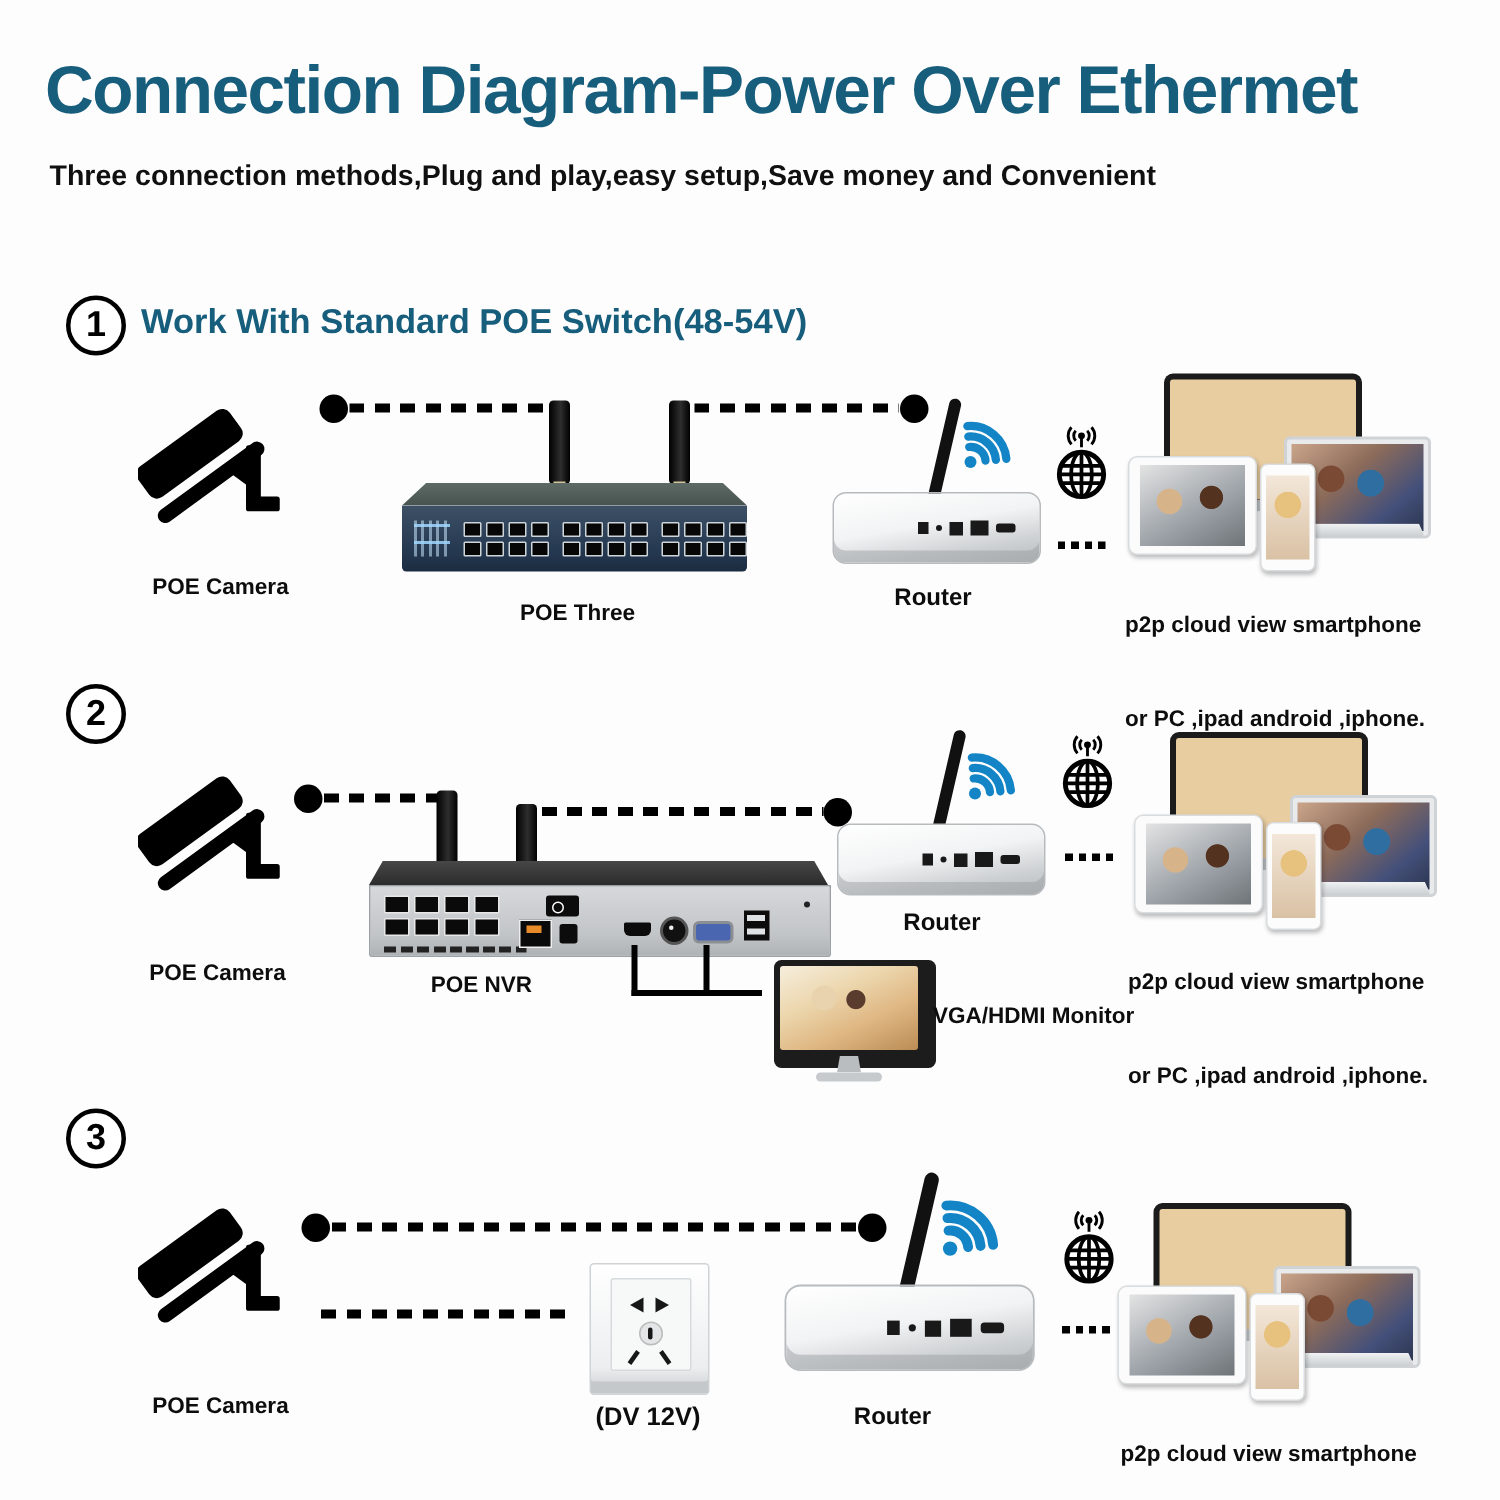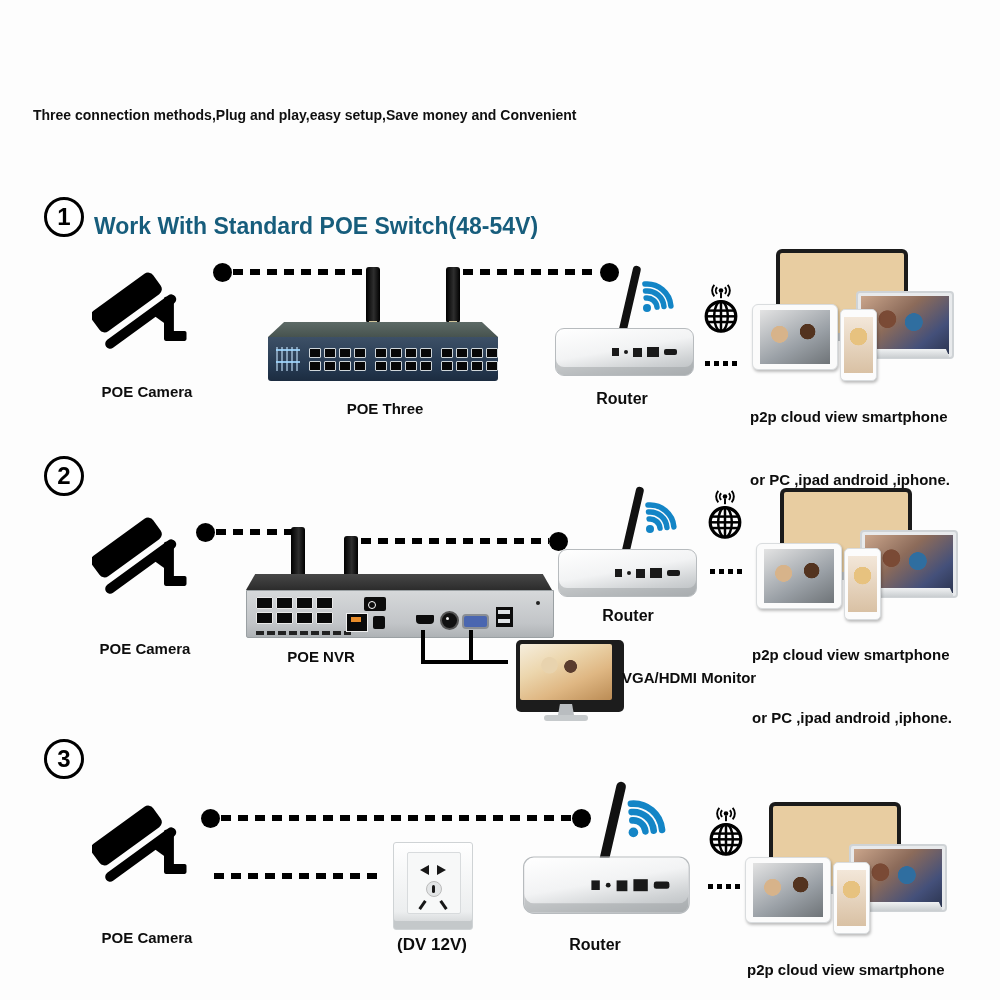--- a/index.html
+++ b/index.html
@@ -2,21 +2,21 @@
 <html><head>
 <meta charset="utf-8">
 <style>
   html,body{margin:0;padding:0;background:#ffffff;}
   .canvas{position:relative;width:1000px;height:1000px;background:#fdfdfd;overflow:hidden;
           font-family:"Liberation Sans", sans-serif;color:#111;}
   .abs{position:absolute;}
 
   
   .page-title{left:30px;top:34px;font-size:45px;font-weight:800;letter-spacing:-1px;color:#175d7c;white-space:pre;}
-  .page-subtitle{left:33px;top:107px;font-size:14px;font-weight:700;color:#101010;white-space:pre;text-align:center;}
+  .page-subtitle{left:33px;top:107px;font-size:19px;font-weight:700;color:#101010;white-space:pre;text-align:center;}
   .sec-num{width:34px;height:34px;border:3px solid #000;border-radius:50%;
            display:flex;align-items:center;justify-content:center;
            font-size:24px;font-weight:800;color:#000;background:#fff;}
   .sec-heading{font-size:23px;font-weight:800;color:#175d7c;white-space:pre;}
   .lbl{font-size:15px;font-weight:700;color:#0d0d0d;text-align:center;white-space:pre;}
   .cloudtxt{font-size:15px;font-weight:700;color:#0d0d0d;line-height:21px;white-space:pre;}
 
   
   .dot{width:19px;height:19px;background:#000;border-radius:50%;}
   .dash{height:6px;background:repeating-linear-gradient(90deg,#000 0 10px,transparent 10px 17px);}
@@ -133,24 +133,25 @@
   .ot-slash-l{position:absolute;left:13px;top:47px;width:3px;height:10px;background:#171717;transform:rotate(35deg);}
   .ot-slash-r{position:absolute;left:34px;top:47px;width:3px;height:10px;background:#171717;transform:rotate(-35deg);}
 
   .lg{transform:scale(1.2);transform-origin:top left;}
 </style>
 </head>
 <body>
 
 <div class="canvas">
 
+  <div class="abs page-title">Connection Diagram-Power Over Ethermet</div>
   <div class="abs page-subtitle">Three connection methods,Plug and play,easy setup,Save money and Convenient</div>
 
   <div class="abs sec-num" style="left:44px;top:197px;">1</div>
-  <div class="abs sec-heading" style="left:94px;top:201px;margin-top:12px;">Work With Standard POE Switch(48-54V)</div>
+  <div class="abs sec-heading" style="left:94px;top:201px;">Work With Standard POE Switch(48-54V)</div>
 
   <div class="abs cam" style="left:92px;top:255px;">
   <svg viewBox="0 0 120 108" fill="#000">
     <g transform="rotate(-36 55 50)">
       <rect x="-2" y="28" width="84" height="28" rx="7"></rect>
       <rect x="-7" y="63" width="95" height="11" rx="5.5"></rect>
     </g>
     <polygon points="62,62 84,46 84,78"></polygon>
     <rect x="80" y="46" width="11" height="46" rx="2"></rect>
     <rect x="80" y="84" width="25" height="11" rx="2"></rect>

